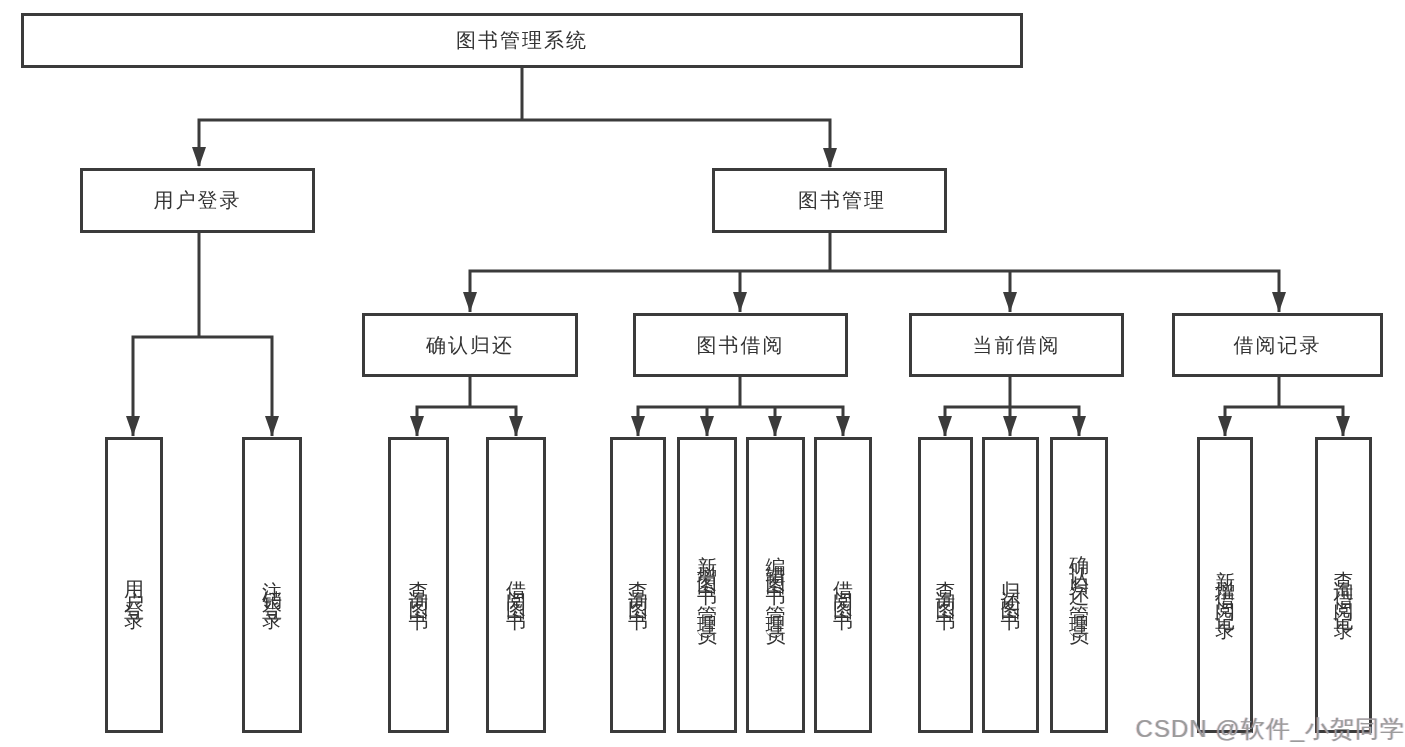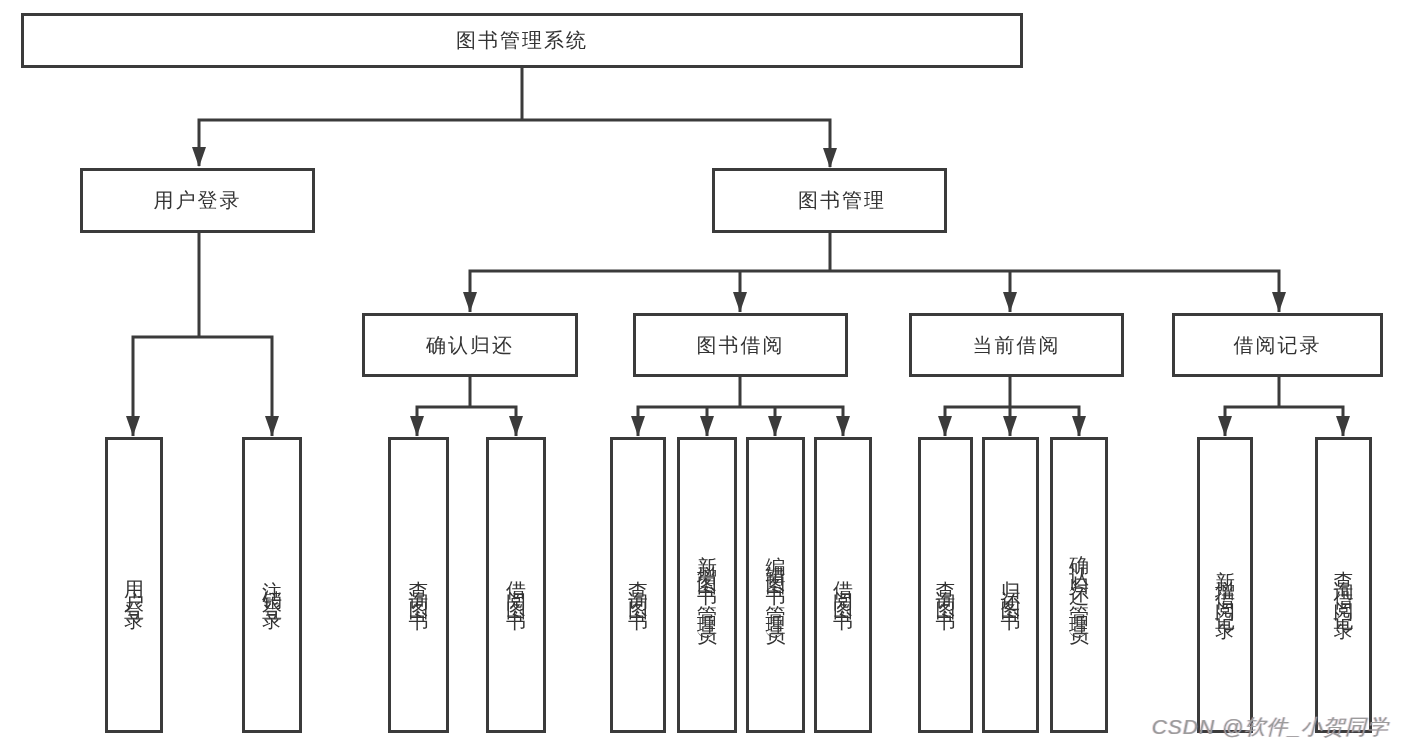--- a/index.html
+++ b/index.html
@@ -14,24 +14,23 @@
     background:#ffffff; border:3px solid #3b3b3b;
     display:flex; align-items:center; justify-content:center;
     font-size:20px; letter-spacing:2px; white-space:nowrap;
   }
   .leaf { letter-spacing:0; }
   .leaf .vtext {
     writing-mode:vertical-rl; text-orientation:mixed;
     font-size:20px; line-height:1.05; letter-spacing:10px;
   }
   .watermark {
-    position:absolute; top:713px; right:16px;
-    font-size:21px; color:#9b9b9b; letter-spacing:1px;
+    position:absolute; top:713px; right:0;
+    font-size:24px; color:#9b9b9b; letter-spacing:1px;
     text-shadow:-1px 0 0 rgba(205,120,110,0.30), 1px 0 0 rgba(110,140,205,0.30);
-    font-style:italic;
   }
 </style>
 </head>
 <body>
 
 <div class="canvas">
 
   <svg class="wires" viewBox="0 0 1405 747" fill="none" stroke="#3b3b3b" stroke-width="3">
 
     <g>

